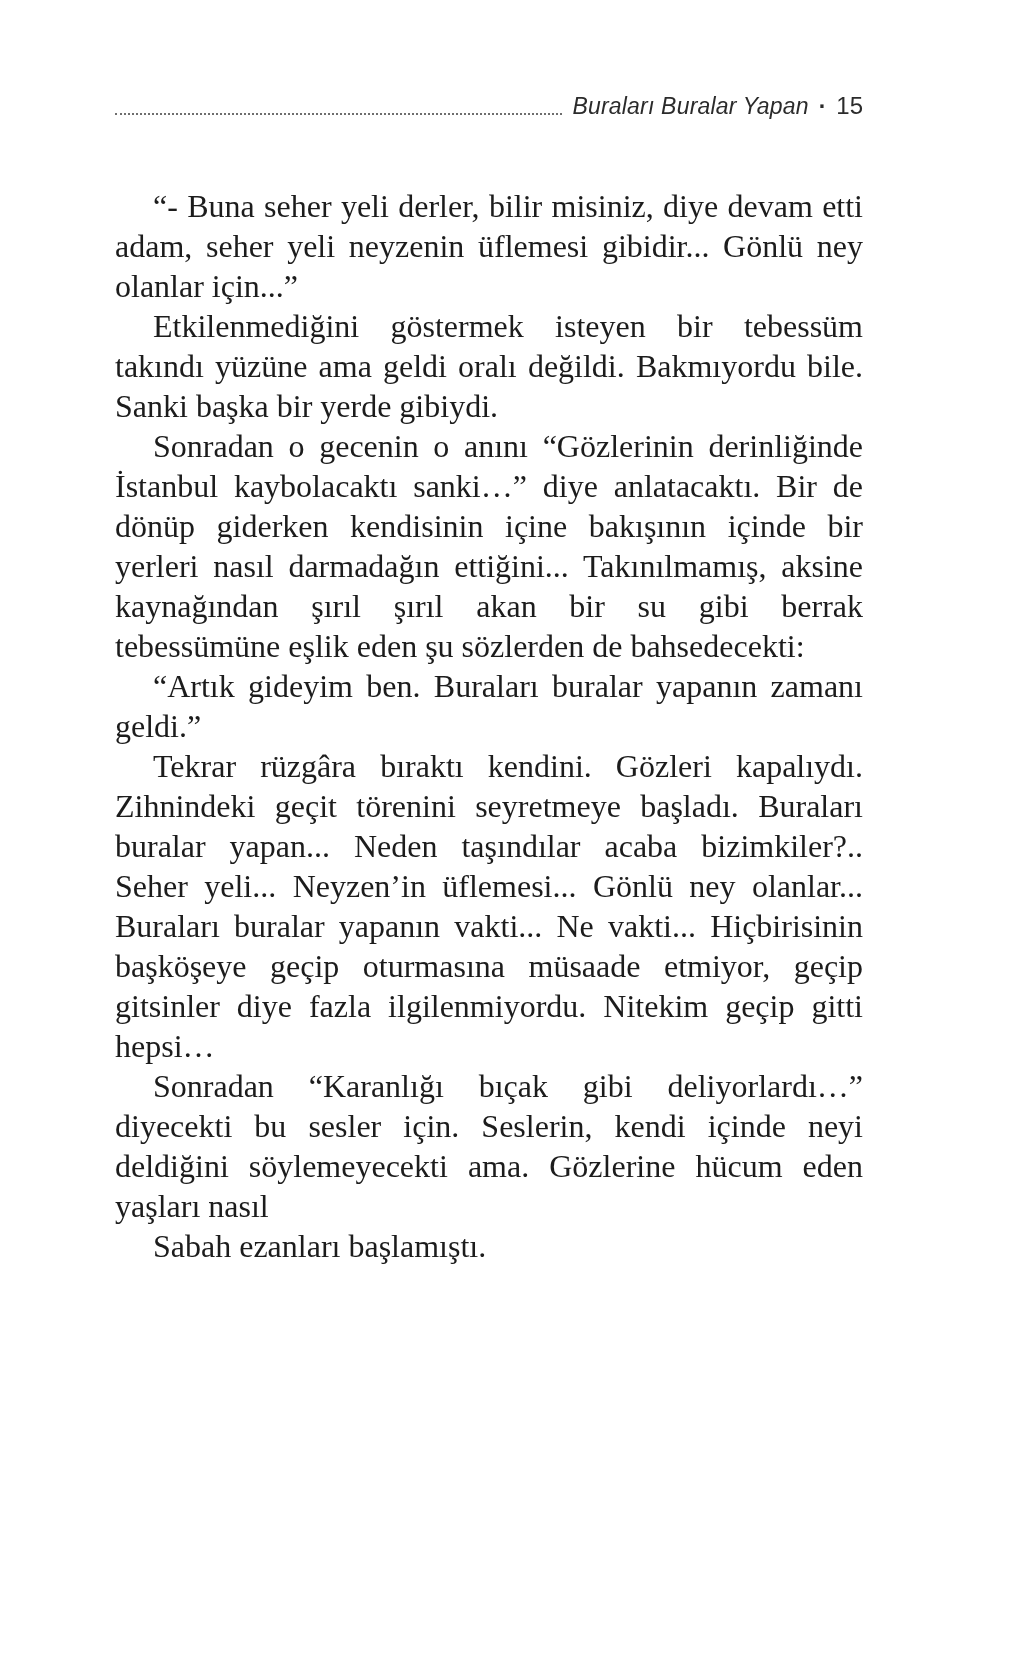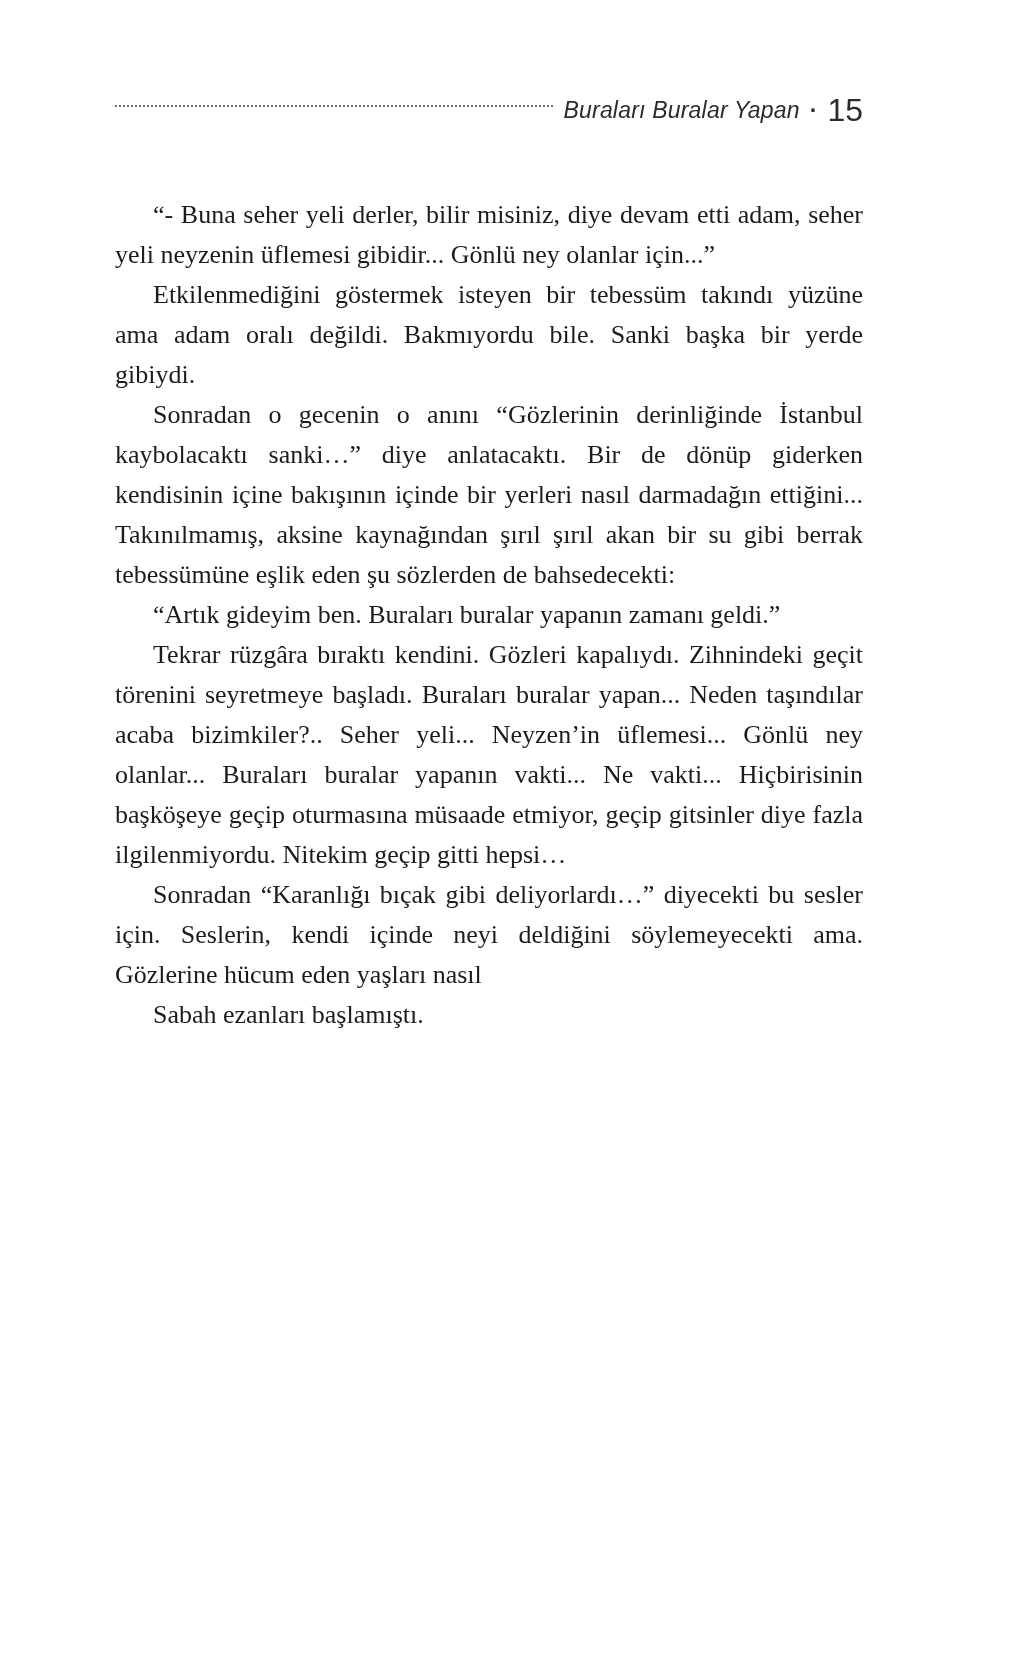--- a/index.html
+++ b/index.html
@@ -12,21 +12,21 @@
     width: 1023px;
     min-height: 1653px;
     margin: 0 auto;
     background: #ffffff;
     box-sizing: border-box;
     padding: 92px 160px 60px 115px;
     color: #1c1c1c;
   }
   .running-head {
     display: flex;
-    align-items: center;
+    align-items: flex-end;
     font-family: "Liberation Sans", sans-serif;
     font-size: 23px;
     color: #2b2b2b;
     margin-bottom: 66px;
     white-space: nowrap;
   }
   .leader {
     flex: 1 1 auto;
     border-bottom: 2px dotted #6e6e6e;
     transform: translateY(-5px);
@@ -36,25 +36,25 @@
   .running-title {
     font-style: italic;
     letter-spacing: 0.2px;
   }
   .head-sep {
     margin: 0 10px;
     font-weight: bold;
   }
   .page-number {
     font-style: normal;
-    font-size: 32px;
+    font-size: 24px;
   }
   .body-text {
     font-family: "Liberation Serif", "DejaVu Serif", serif;
-    font-size: 26px;
+    font-size: 32px;
     line-height: 40px;
     text-align: justify;
     hyphens: auto;
     -webkit-hyphens: auto;
   }
   .body-text p {
     margin: 0;
     text-indent: 38px;
   }
 </style>
@@ -65,21 +65,21 @@
 
   <div class="running-head">
     <span class="leader"></span>
     <span class="running-title">Buraları Buralar Yapan</span>
     <span class="head-sep">·</span>
     <span class="page-number">15</span>
   </div>
 
   <div class="body-text" lang="tr">
     <p>“- Buna seher yeli derler, bilir misiniz, diye devam etti adam, seher yeli neyzenin üflemesi gibidir... Gönlü ney olanlar için...”</p>
-    <p>Etkilenmediğini göstermek isteyen bir tebessüm takındı yüzüne ama adam oralı değildi. Bakmıyordu bile. Sanki başka bir yerde gibiydi.</p>
+    <p>Etkilenmediğini göstermek isteyen bir tebessüm takındı yüzüne ama geldi oralı değildi. Bakmıyordu bile. Sanki başka bir yerde gibiydi.</p>
     <p>Sonradan o gecenin o anını “Gözlerinin derinliğinde İstanbul kaybolacaktı sanki…” diye anlatacaktı. Bir de dönüp giderken kendisinin içine bakışının içinde bir yerleri nasıl darmadağın ettiğini... Takınılmamış, aksine kaynağından şırıl şırıl akan bir su gibi berrak tebessümüne eşlik eden şu sözlerden de bahsedecekti:</p>
     <p>“Artık gideyim ben. Buraları buralar yapanın zamanı geldi.”</p>
     <p>Tekrar rüzgâra bıraktı kendini. Gözleri kapalıydı. Zihnindeki geçit törenini seyretmeye başladı. Buraları buralar yapan... Neden taşındılar acaba bizimkiler?.. Seher yeli... Neyzen’in üflemesi... Gönlü ney olanlar... Buraları buralar yapanın vakti... Ne vakti... Hiçbirisinin başköşeye geçip oturmasına müsaade etmiyor, geçip gitsinler diye fazla ilgilenmiyordu. Nitekim geçip gitti hepsi…</p>
     <p>Sonradan “Karanlığı bıçak gibi deliyorlardı…” diyecekti bu sesler için. Seslerin, kendi içinde neyi deldiğini söylemeyecekti ama. Gözlerine hücum eden yaşları nasıl</p>
     <p>Sabah ezanları başlamıştı.</p>
   </div>
 
 </div>
 
 </body></html>

